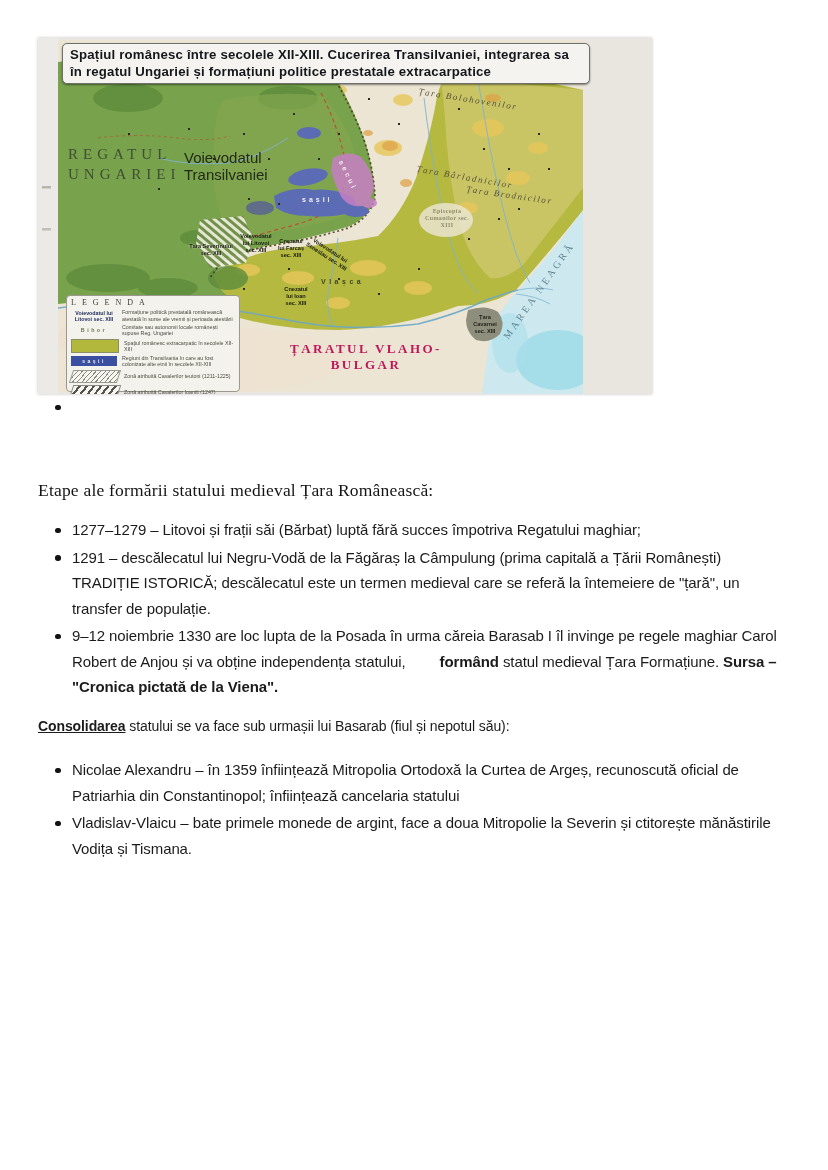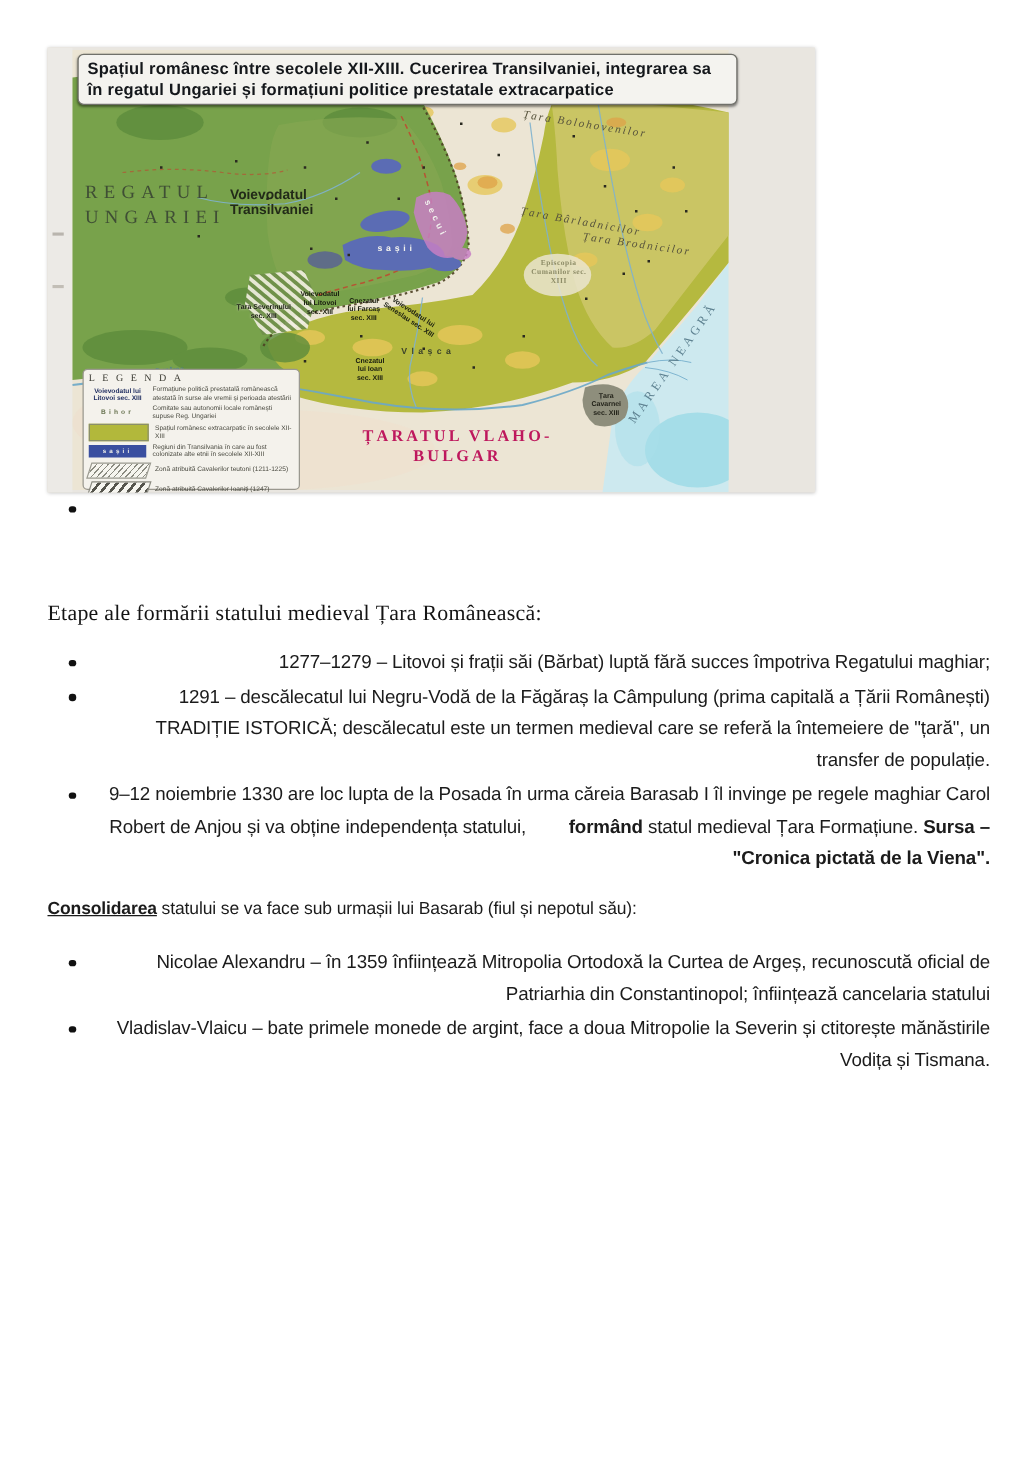--- a/index.html
+++ b/index.html
@@ -22,21 +22,21 @@
   .maplabel{position:absolute;pointer-events:none;white-space:nowrap;}
   .title-box{
     position:absolute;left:24px;top:5px;width:512px;
     background:#f4f3ef;border:1px solid #70706a;border-radius:5px;
     box-shadow:0 1px 2px rgba(0,0,0,.45);
     padding:2px 7px 3px 7px;
     font-weight:700;font-size:13.2px;line-height:1.3;color:#14171b;
     letter-spacing:.2px;white-space:normal;
   }
   .lbl-regatul{left:30px;top:106px;font-family:"Liberation Serif",serif;font-size:15px;letter-spacing:5px;color:#3f4e35;line-height:1.35;}
-  .lbl-voiev{left:146px;top:112px;font-weight:700;font-size:11px;color:#222a18;line-height:1.12;}
+  .lbl-voiev{left:146px;top:112px;font-weight:400;font-size:15px;color:#222a18;line-height:1.12;}
   .lbl-region{font-family:"Liberation Serif",serif;font-style:italic;font-size:9px;letter-spacing:1.6px;color:#57533c;}
   .lbl-boloh{left:380px;top:56px;transform:rotate(9deg);}
   .lbl-barlad{left:378px;top:134px;transform:rotate(10deg);}
   .lbl-brod{left:428px;top:152px;transform:rotate(8deg);}
   .lbl-episc{left:384px;top:170px;width:50px;text-align:center;font-size:6px;letter-spacing:.4px;color:#8e8d68;font-weight:700;line-height:1.2;white-space:normal;font-family:"Liberation Serif",serif;}
   .lbl-feudal{font-weight:700;font-size:5.6px;color:#191d10;text-align:center;line-height:1.25;white-space:normal;}
   .lbl-sever{left:148px;top:205px;width:50px;text-shadow:0 0 2px #e8e6da;}
   .lbl-litovoi{left:202px;top:195px;width:32px;}
   .lbl-farcas{left:238px;top:200px;width:30px;}
   .lbl-senes{left:268px;top:193px;width:62px;transform:rotate(33deg);transform-origin:left top;}
@@ -65,21 +65,21 @@
   .sw-olive{height:12px;background:#b2b83b;border:.5px solid #8a8f6a;}
   .sw-blue{height:10px;background:#3a4fa0;color:#f0f0ea;font-size:5px;letter-spacing:2.5px;line-height:10px;font-weight:700;}
   .sw-hatch1{height:11px;transform:skewX(-18deg);background:repeating-linear-gradient(120deg,#f6f5ef 0 3px,#8a8a80 3px 4px);border:.5px solid #9a9a90;}
   .sw-hatch2{height:12px;transform:skewX(-18deg);background:repeating-linear-gradient(115deg,#f6f5ef 0 4px,#55544c 4px 6.5px);border:.5px solid #8a8a80;}
   .ltext{flex:1;}
   
   .doc{position:absolute;left:38px;top:394px;width:754px;}
   ul.blist{list-style:none;margin:0;padding:0;}
   ul.blist li{
     position:relative;padding-left:34px;margin-bottom:2px;
-    font-size:15px;line-height:25.5px;letter-spacing:-.1px;color:#1b1b1b;text-align:right;
+    font-size:15px;line-height:25.5px;letter-spacing:-.1px;color:#1b1b1b;
   }
   ul.blist li::before{
     content:"";position:absolute;left:17px;top:10.5px;
     width:5.5px;height:5.5px;border-radius:50%;background:#111;
   }
   .empty-list{margin-top:17px;}
   .empty-list li{height:25px;}
   h2.doc-heading{
     margin:60px 0 0 0;font-family:"Liberation Serif",serif;
     font-weight:400;font-size:17.5px;line-height:22px;color:#141414;

